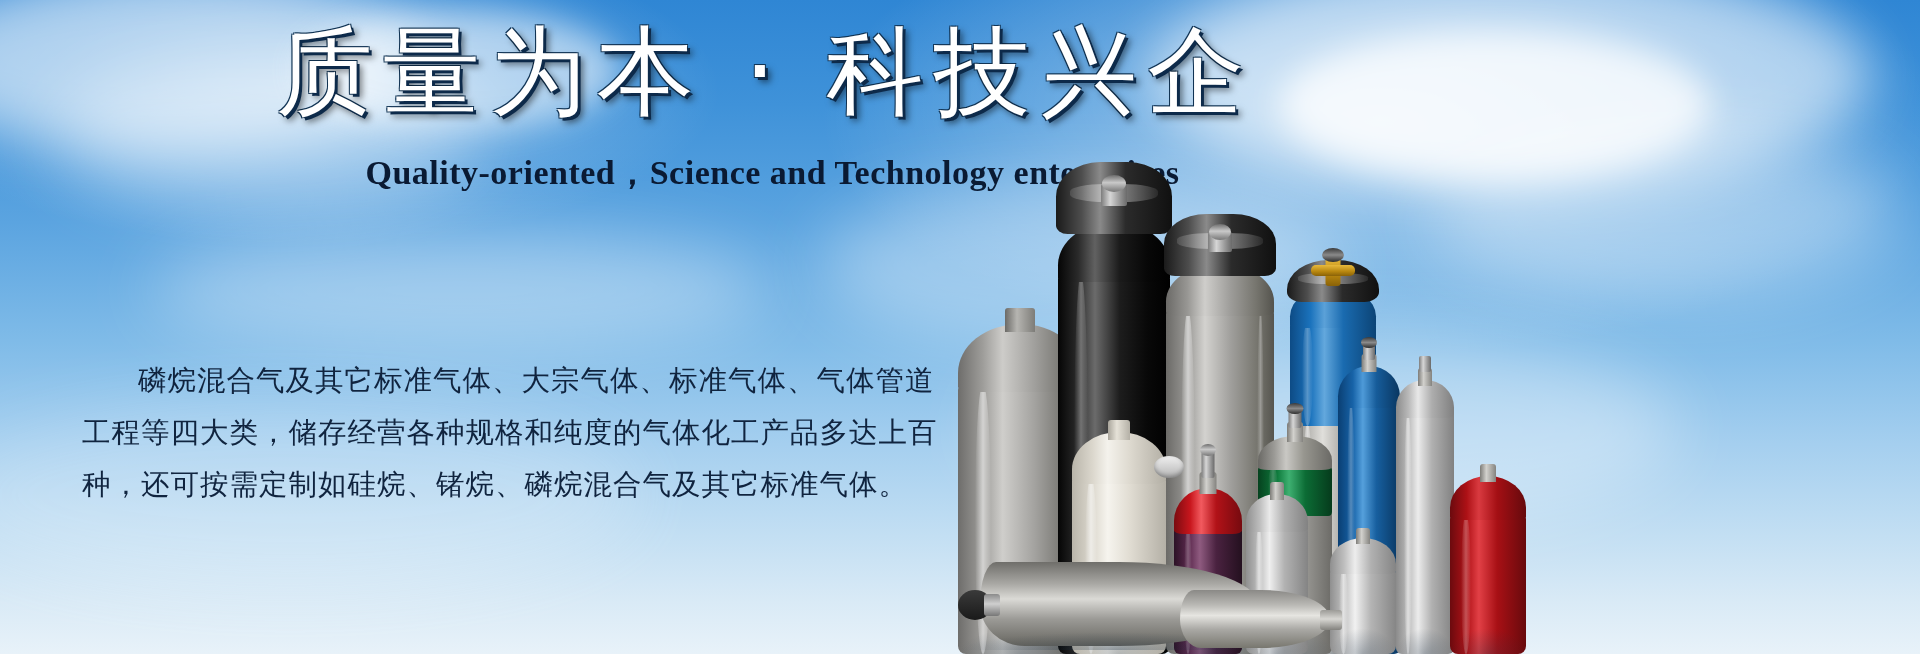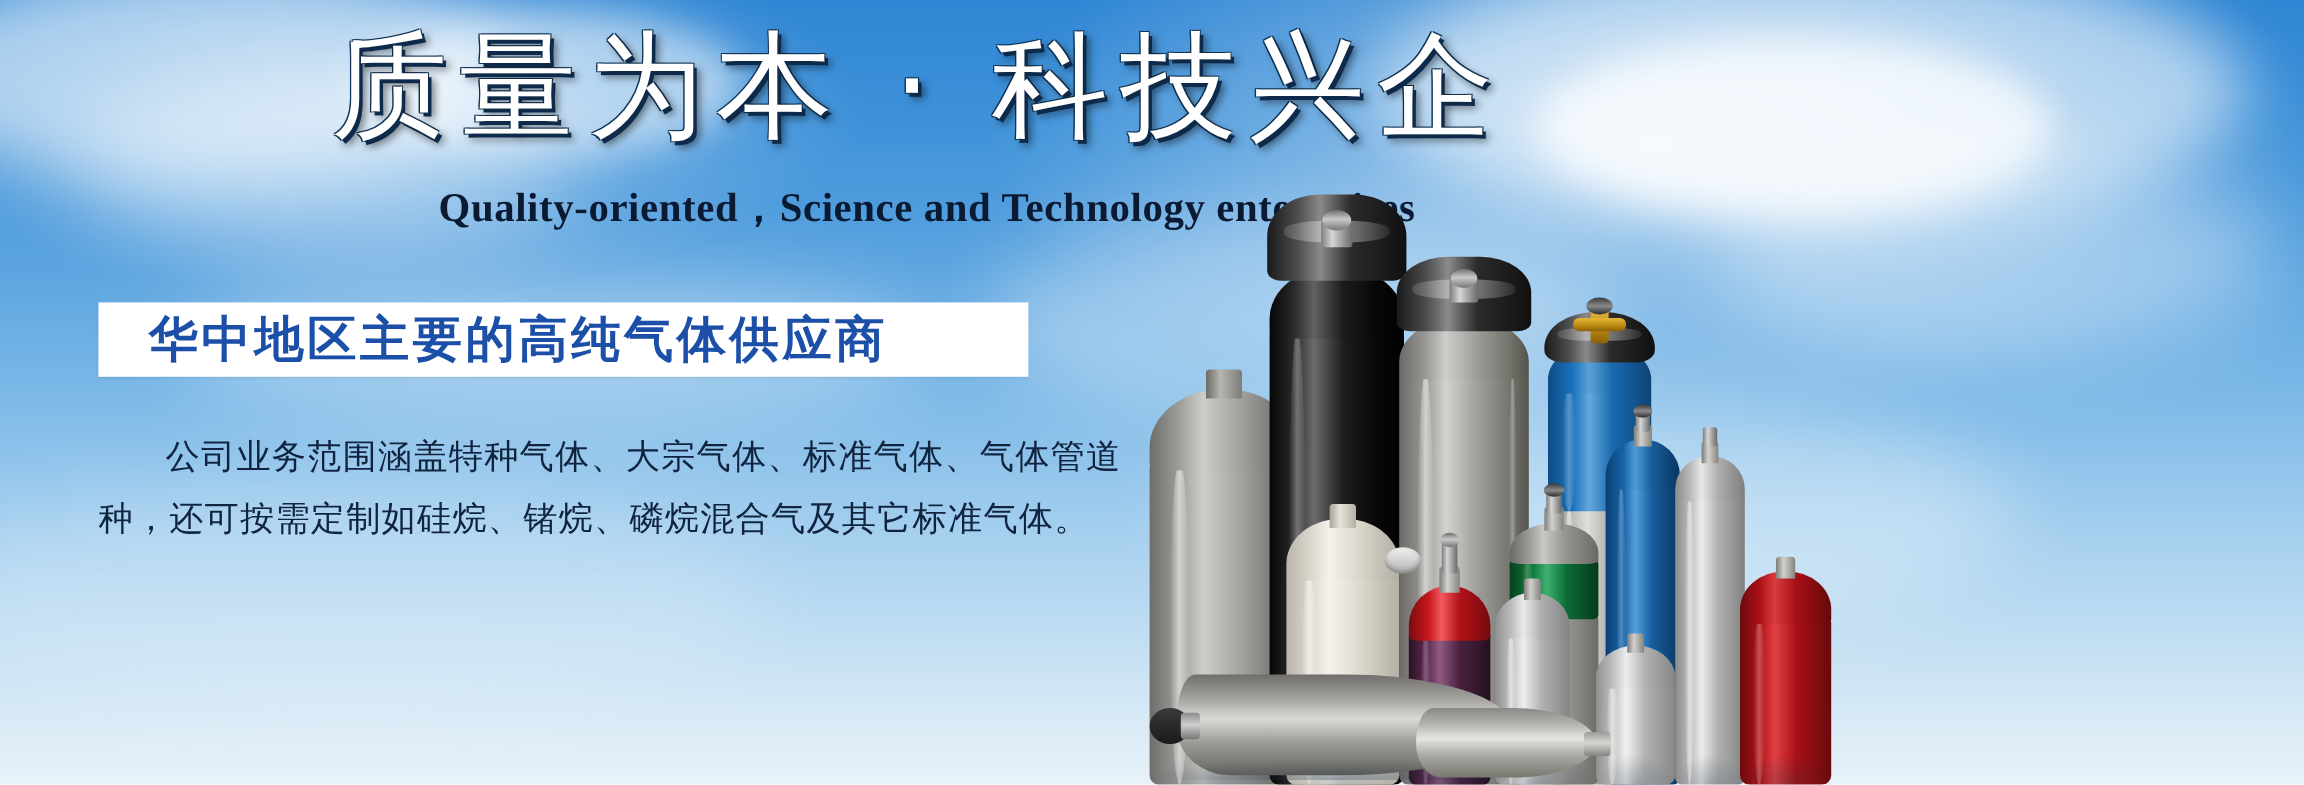--- a/index.html
+++ b/index.html
@@ -120,26 +120,24 @@
   <div class="cloud faint" style="left:150px;top:230px;width:620px;height:120px;"></div>
   <div class="cloud faint" style="left:820px;top:180px;width:520px;height:170px;"></div>
   <div class="cloud faint" style="left:980px;top:330px;width:700px;height:200px;"></div>
   <div class="cloud faint" style="left:-60px;top:400px;width:700px;height:190px;opacity:.55;"></div>
 
   <div id="headline-wrap">
     <div id="headline">质量为本 · 科技兴企</div>
   </div>
   <div id="subtitle">Quality-oriented，Science and Technology enterprises</div>
 
-  <div id="slogan-box">
-    <div id="slogan-text">华中地区主要的高纯气体供应商</div>
-  </div>
 
   <div id="paragraph">
-    <span class="ln indent">公司业务范围涵盖特种气体、大宗气体、标准气体、气体管道</span>
+    <span class="ln indent">磷烷混合气及其它标准气体、大宗气体、标准气体、气体管道</span>
+    <span class="ln">工程等四大类，储存经营各种规格和纯度的气体化工产品多达上百</span>
     <span class="ln">种，还可按需定制如硅烷、锗烷、磷烷混合气及其它标准气体。</span>
   </div>
 
   <div id="cylinders">
 
     <div class="cyl" style="left:28px;width:124px;height:342px;">
       <div class="body" style="height:270px;border-radius:6px 6px 8px 8px;background:linear-gradient(90deg,#6e6d6b,#9e9d9a 20%,#cfcecb 36%,#a3a29f 62%,#75746f 86%,#555450);">
         <div class="gloss"></div>
           <div class="gloss2"></div>
       </div>

